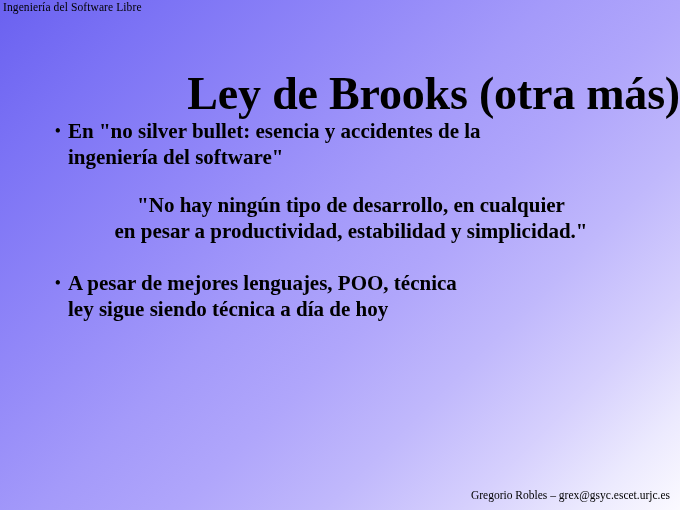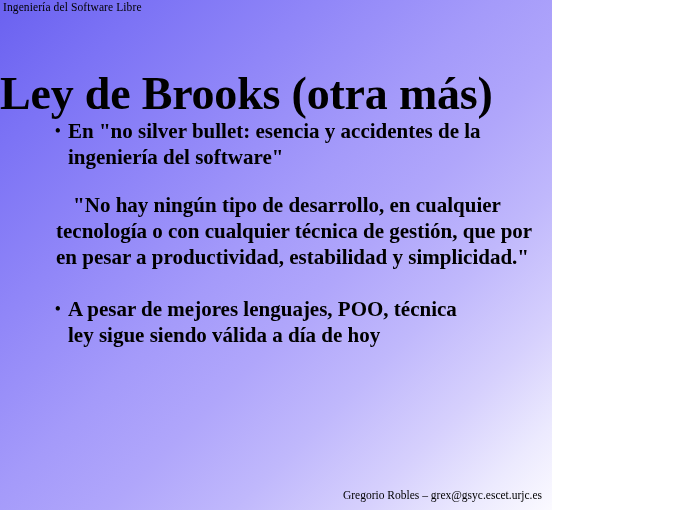--- a/index.html
+++ b/index.html
@@ -8,21 +8,21 @@
   }
   body {
     width: 680px;
     height: 510px;
     overflow: hidden;
     font-family: "Liberation Serif", "DejaVu Serif", serif;
   }
 
   #slide {
     position: relative;
-    width: 552px;
+    width: 680px;
     height: 510px;
     box-sizing: border-box;
     background:
       linear-gradient(135deg,
         #6a61f0 0%,
         #7c73f5 14%,
         #9086f8 30%,
         #a49afa 46%,
         #b0a6fb 58%,
         #c0b8fc 70%,
@@ -45,21 +45,21 @@
     letter-spacing: 0.1px;
     white-space: nowrap;
   }
 
   
   #title {
     position: absolute;
     left: 0;
     right: 0;
     top: 36px;
-    text-align: left;
+    text-align: right;
     font-size: 46px;
     line-height: 54px;
     font-weight: bold;
     font-family: "Liberation Serif", "DejaVu Serif", serif;
     color: #000;
     letter-spacing: -0.2px;
     white-space: nowrap;
   }
 
   
@@ -132,27 +132,26 @@
   <div id="content">
 
     <div class="bullet-item" id="bullet1">
       <span class="dot">•</span>
       <span class="btext">En "no silver bullet: esencia y accidentes de la</span>
       <span class="btext">ingeniería del software"</span>
     </div>
 
     <div id="quote">
       <span class="qline">"No hay ningún tipo de desarrollo, en cualquier</span>
-      <span class="qline">tecnología o con cualquier técnica de gestión, que por</span>
       <span class="qline">en pesar a productividad, estabilidad y simplicidad."</span>
     </div>
 
     <div class="bullet-item" id="bullet2">
       <span class="dot">•</span>
       <span class="btext">A pesar de mejores lenguajes, POO, técnica</span>
-      <span class="btext">ley sigue siendo válida a día de hoy</span>
+      <span class="btext">ley sigue siendo técnica a día de hoy</span>
     </div>
 
   </div>
 
   <div id="footer">Gregorio Robles – grex@gsyc.escet.urjc.es</div>
 
 </div>
 
 </body></html>

